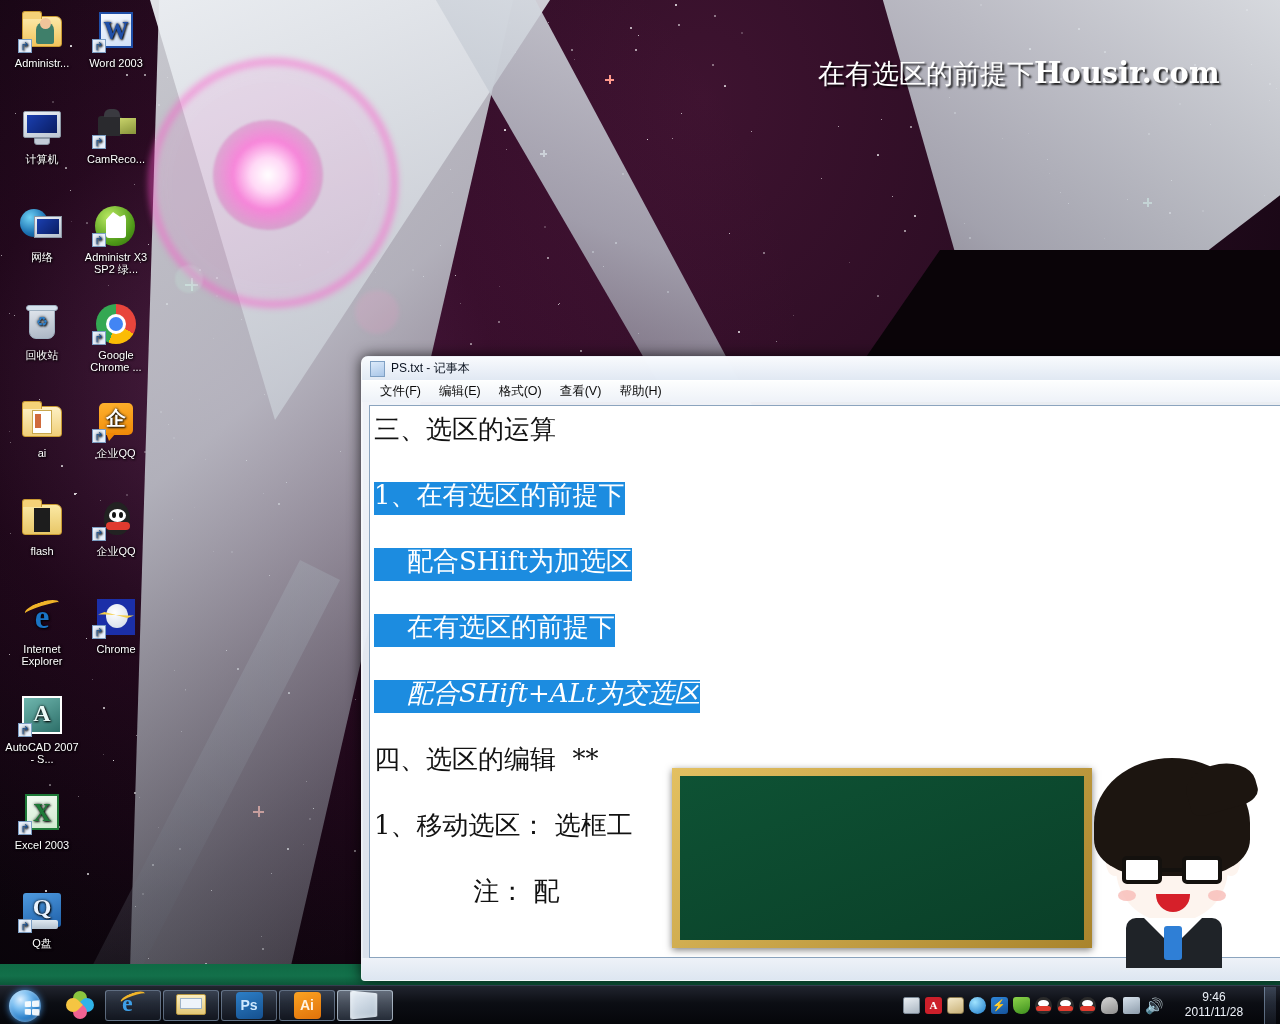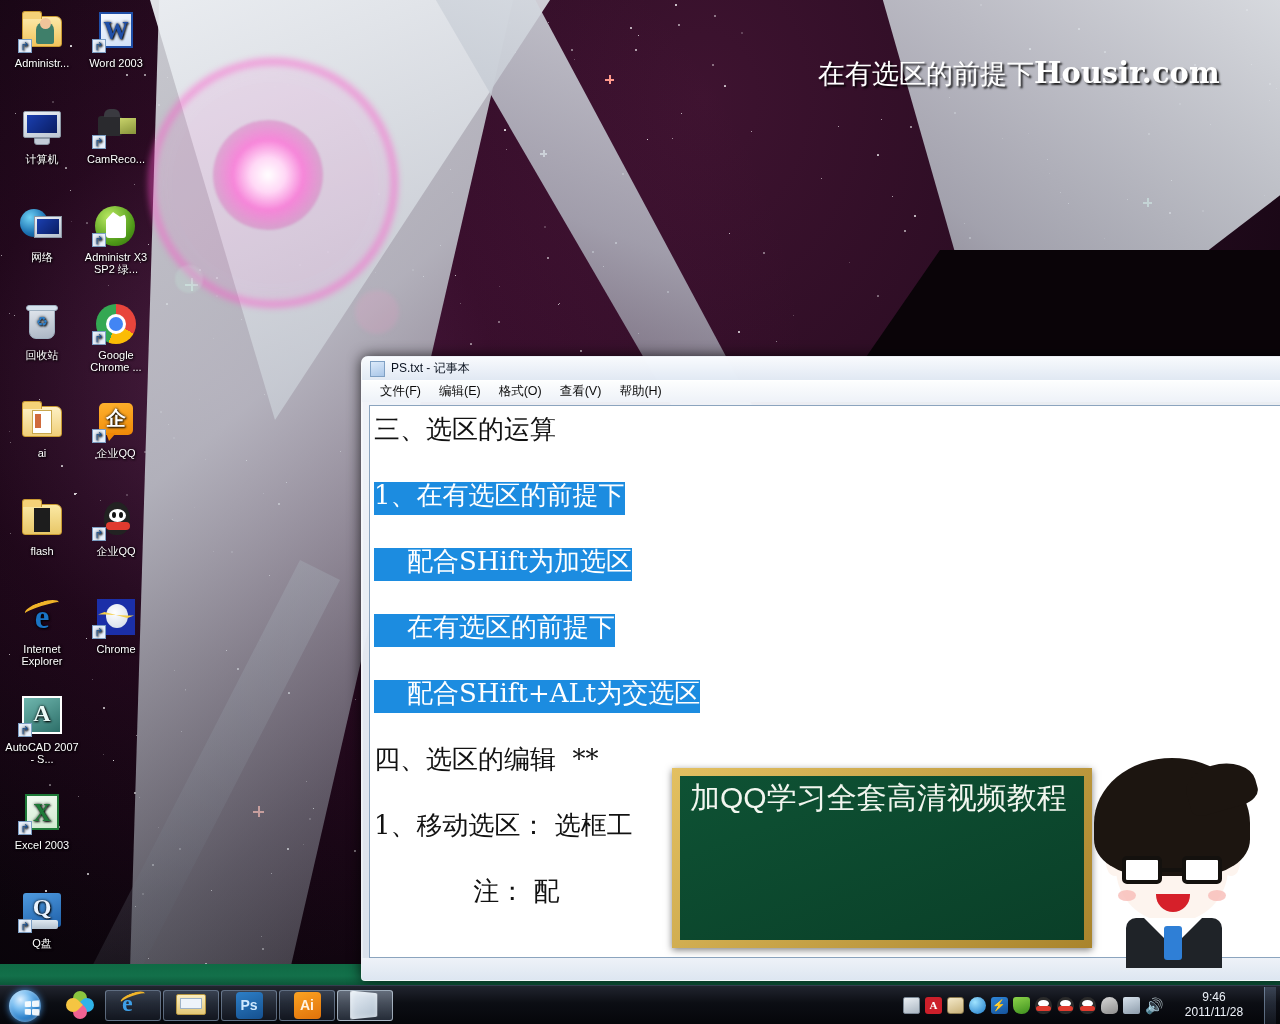--- a/index.html
+++ b/index.html
@@ -913,35 +913,34 @@
     <div id="np-body">
       <div id="np-text">
           <div class="npline">三、选区的运算</div>
           <div class="npline blank">&nbsp;</div>
           <div class="npline"><span class="npline sel" style="background: rgb(28, 140, 224); color: rgb(255, 255, 255);">1、在有选区的前提下</span></div>
           <div class="npline blank">&nbsp;</div>
           <div class="npline"><span class="npline sel" style="background: rgb(28, 140, 224); color: rgb(255, 255, 255);">    配合SHift为加选区</span></div>
           <div class="npline blank">&nbsp;</div>
           <div class="npline"><span class="npline sel" style="background: rgb(28, 140, 224); color: rgb(255, 255, 255);">    在有选区的前提下</span></div>
           <div class="npline blank">&nbsp;</div>
-          <div class="npline"><span class="npline sel" style="background: rgb(28, 140, 224); color: rgb(255, 255, 255);">    配合SHift+ALt为交选区</span></div>
+          <div class="npline"><span class="npline sel" style="background: rgb(28, 140, 224); color: rgb(255, 255, 255); font-style: italic;">    配合SHift+ALt为交选区</span></div>
           <div class="npline blank">&nbsp;</div>
           <div class="npline">四、选区的编辑  **</div>
           <div class="npline blank">&nbsp;</div>
           <div class="npline">1、移动选区： 选框工</div>
           <div class="npline blank">&nbsp;</div>
           <div class="npline">            注： 配</div>
         </div>
     </div>
     <div id="np-bottom"></div>
   </div>
 
   <div id="qq-ad">
     <div id="qq-ad-inner">
-      <div class="l2">加QQ学习全套高清视频教程</div>
     </div>
   </div>
 
   <div id="mascot">
     <div id="m-body"></div>
     <div class="m-ear" id="m-ear-l"></div>
     <div class="m-ear" id="m-ear-r"></div>
     <div id="m-face"></div>
     <div id="m-hair"></div>
     <div class="m-cheek" id="m-c1"></div>

